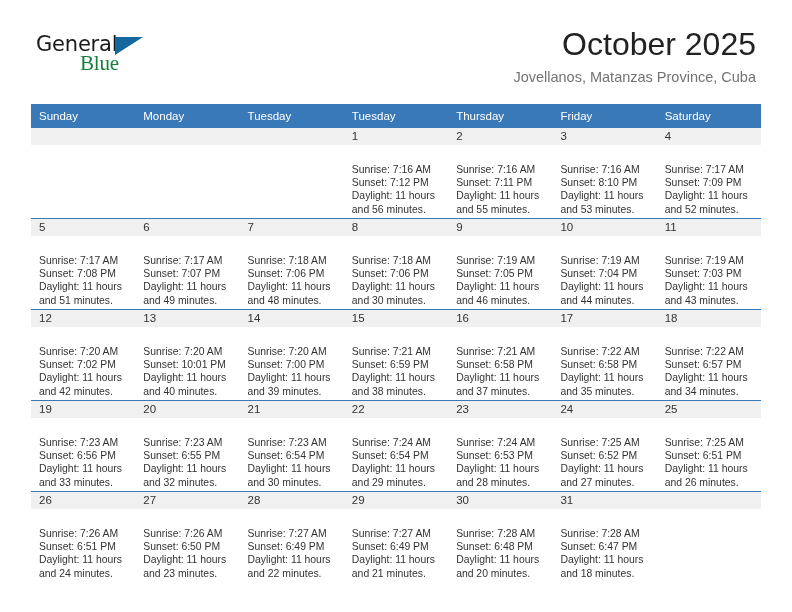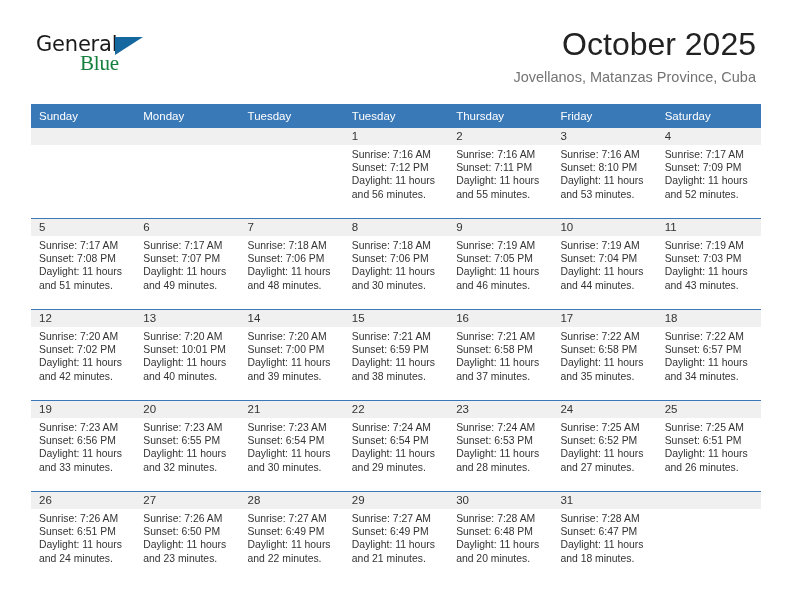--- a/index.html
+++ b/index.html
@@ -127,21 +127,21 @@
     height: 17px;
     line-height: 17px;
     font-size: 11.5px;
     color: #333333;
     padding-left: 8px;
   }
   .daynum.empty {
     color: transparent;
   }
   .details {
-    padding: 3px 6px 0 8px;
+    padding: 18px 6px 0 8px;
     font-size: 10.4px;
     line-height: 13.2px;
     color: #333333;
   }
   .details div {
     white-space: normal;
   }
 </style>
 </head>
 <body>

